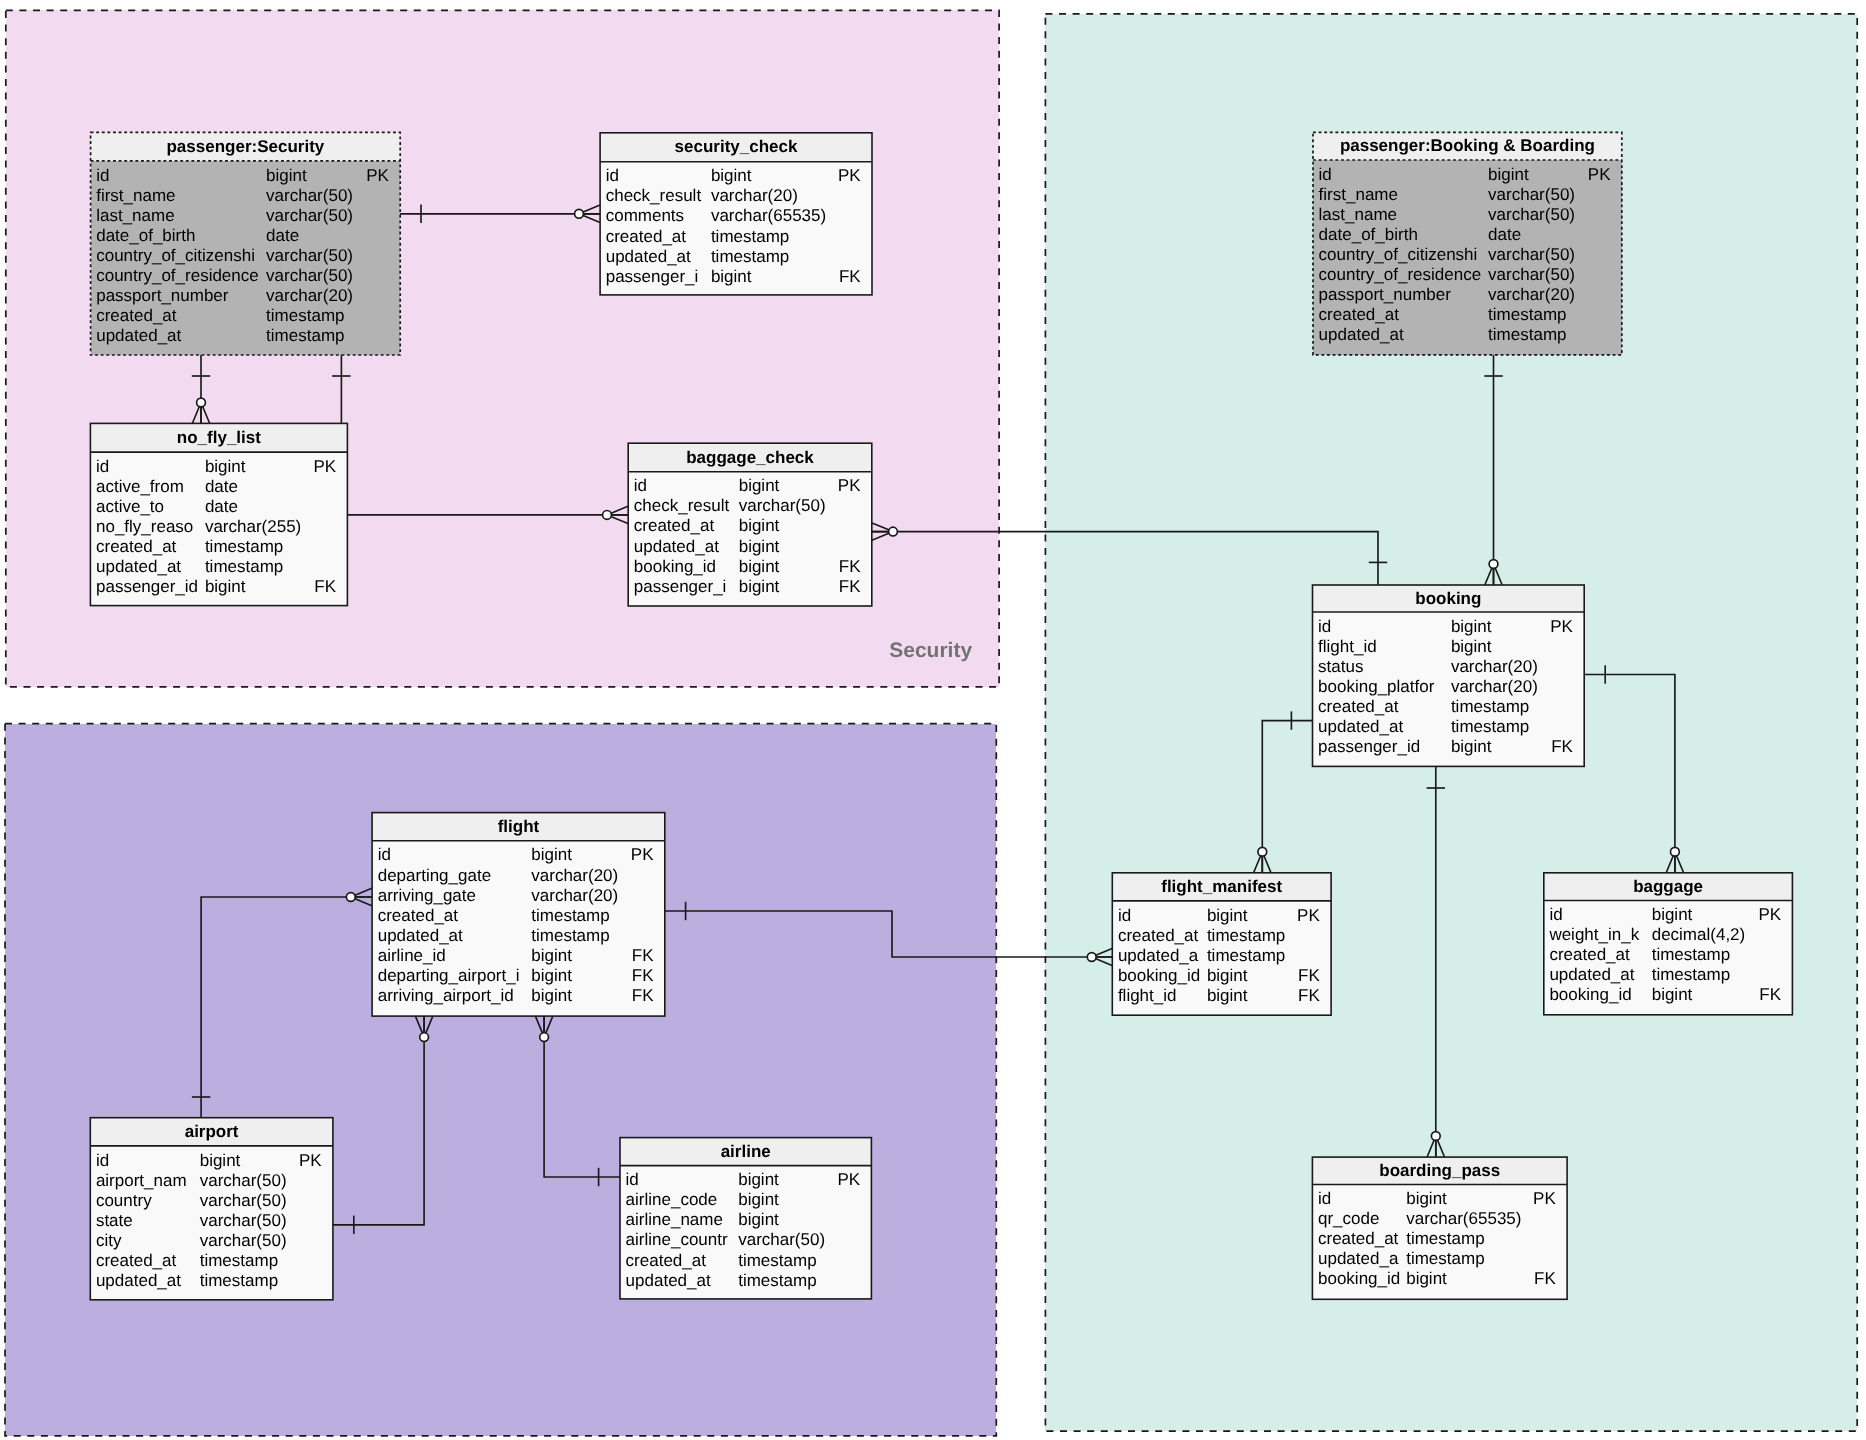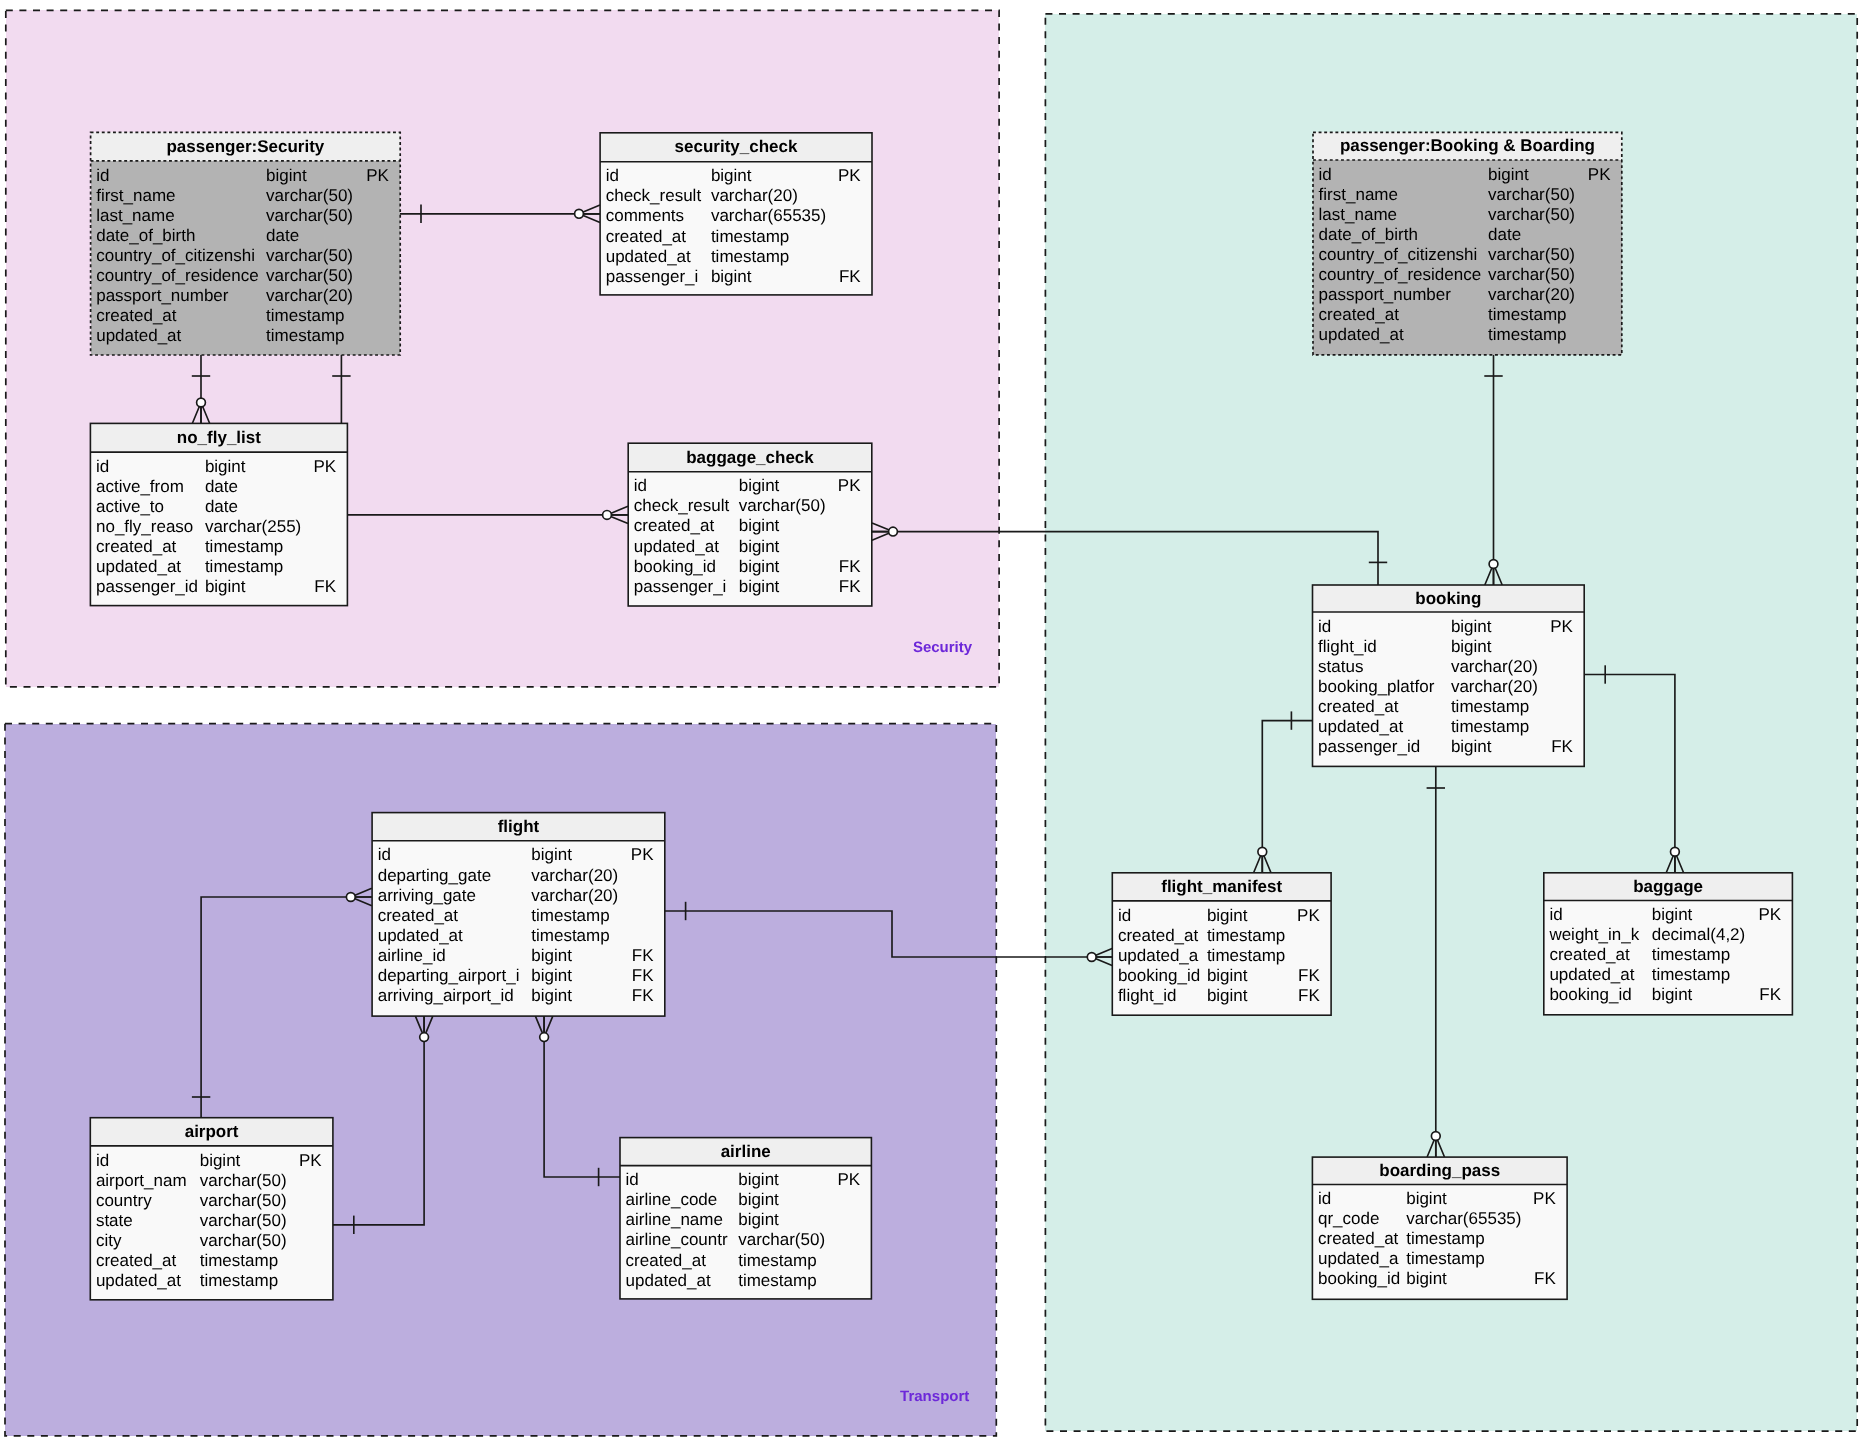--- a/index.html
+++ b/index.html
@@ -2,21 +2,21 @@
 <html><head>
 <meta charset="utf-8">
 <title>Airline ER Diagram</title>
 <style>
   html,body{margin:0;padding:0;background:#ffffff;}
   *{box-sizing:border-box;}
   #stage{position:relative;width:1866px;height:1440px;background:#ffffff;
     font-family:"Liberation Sans",sans-serif;overflow:hidden;
     -webkit-font-smoothing:antialiased;text-rendering:geometricPrecision;}
   .zone-fill{position:absolute;}
-  .zone-label{position:absolute;font-weight:bold;font-size:15px;color:#6d28d9;
+  .zone-label{position:absolute;font-weight:bold;font-size:21px;color:#737373;
     white-space:nowrap;line-height:1;text-align:right;}
   .entity{position:absolute;}
   .ehead{position:absolute;left:0;top:0;width:100%;}
   .ebody{position:absolute;left:0;width:100%;}
   .etitle{position:absolute;left:0;width:100%;text-align:center;
     font-weight:bold;font-size:17px;color:#000000;white-space:nowrap;line-height:0;}
   .cell{position:absolute;font-size:17px;color:#000000;white-space:nowrap;line-height:0;}
   .cell.k{text-align:right;}
   svg.layer{position:absolute;left:0;top:0;overflow:visible;}
 </style>
@@ -29,21 +29,20 @@
   <div class="zone-fill" style="left:5.0px;top:723.6px;width:991.3px;height:712.3px;background:#bcaede;"></div>
   <div class="zone-fill" style="left:1045.4px;top:13.9px;width:811.8px;height:1417.2px;background:#d5eee8;"></div>
 
   <svg class="layer" viewBox="0 0 1866 1440" width="1866" height="1440">
     <rect x="5.8" y="10.4" width="993.3" height="676.5" fill="none" stroke="#1a1a1a" stroke-width="1.7" stroke-dasharray="7 6.6"></rect>
     <rect x="5.0" y="723.6" width="991.3" height="712.3" fill="none" stroke="#1a1a1a" stroke-width="1.7" stroke-dasharray="7 6.6"></rect>
     <rect x="1045.4" y="13.9" width="811.8" height="1417.2" fill="none" stroke="#1a1a1a" stroke-width="1.7" stroke-dasharray="7 6.6"></rect>
   </svg>
 
   <div class="zone-label" style="left:5.8px;width:966.3px;top:639.5px;">Security</div>
-  <div class="zone-label" style="left:5.0px;width:964.3px;top:1388.5px;">Transport</div>
 
   <svg class="layer" viewBox="0 0 1866 1440" width="1866" height="1440">
     <g>
       <path d="M400 213.8 L600 213.8" fill="none" stroke="#1a1a1a" stroke-width="1.65"></path>
       <path d="M 421 204.6 L 421 223.0" fill="none" stroke="#1a1a1a" stroke-width="1.65"></path>
       <path d="M 600 205.1 L 579.0 213.8 M 600 222.5 L 579.0 213.8 M 600 213.8 L 579.0 213.8" fill="none" stroke="#1a1a1a" stroke-width="1.65"></path>
       <circle cx="579.0" cy="213.8" r="4.4" fill="#ffffff" stroke="#1a1a1a" stroke-width="1.65"></circle>
     </g>
     <g>
       <path d="M201 355 L201 423.5" fill="none" stroke="#1a1a1a" stroke-width="1.65"></path>

